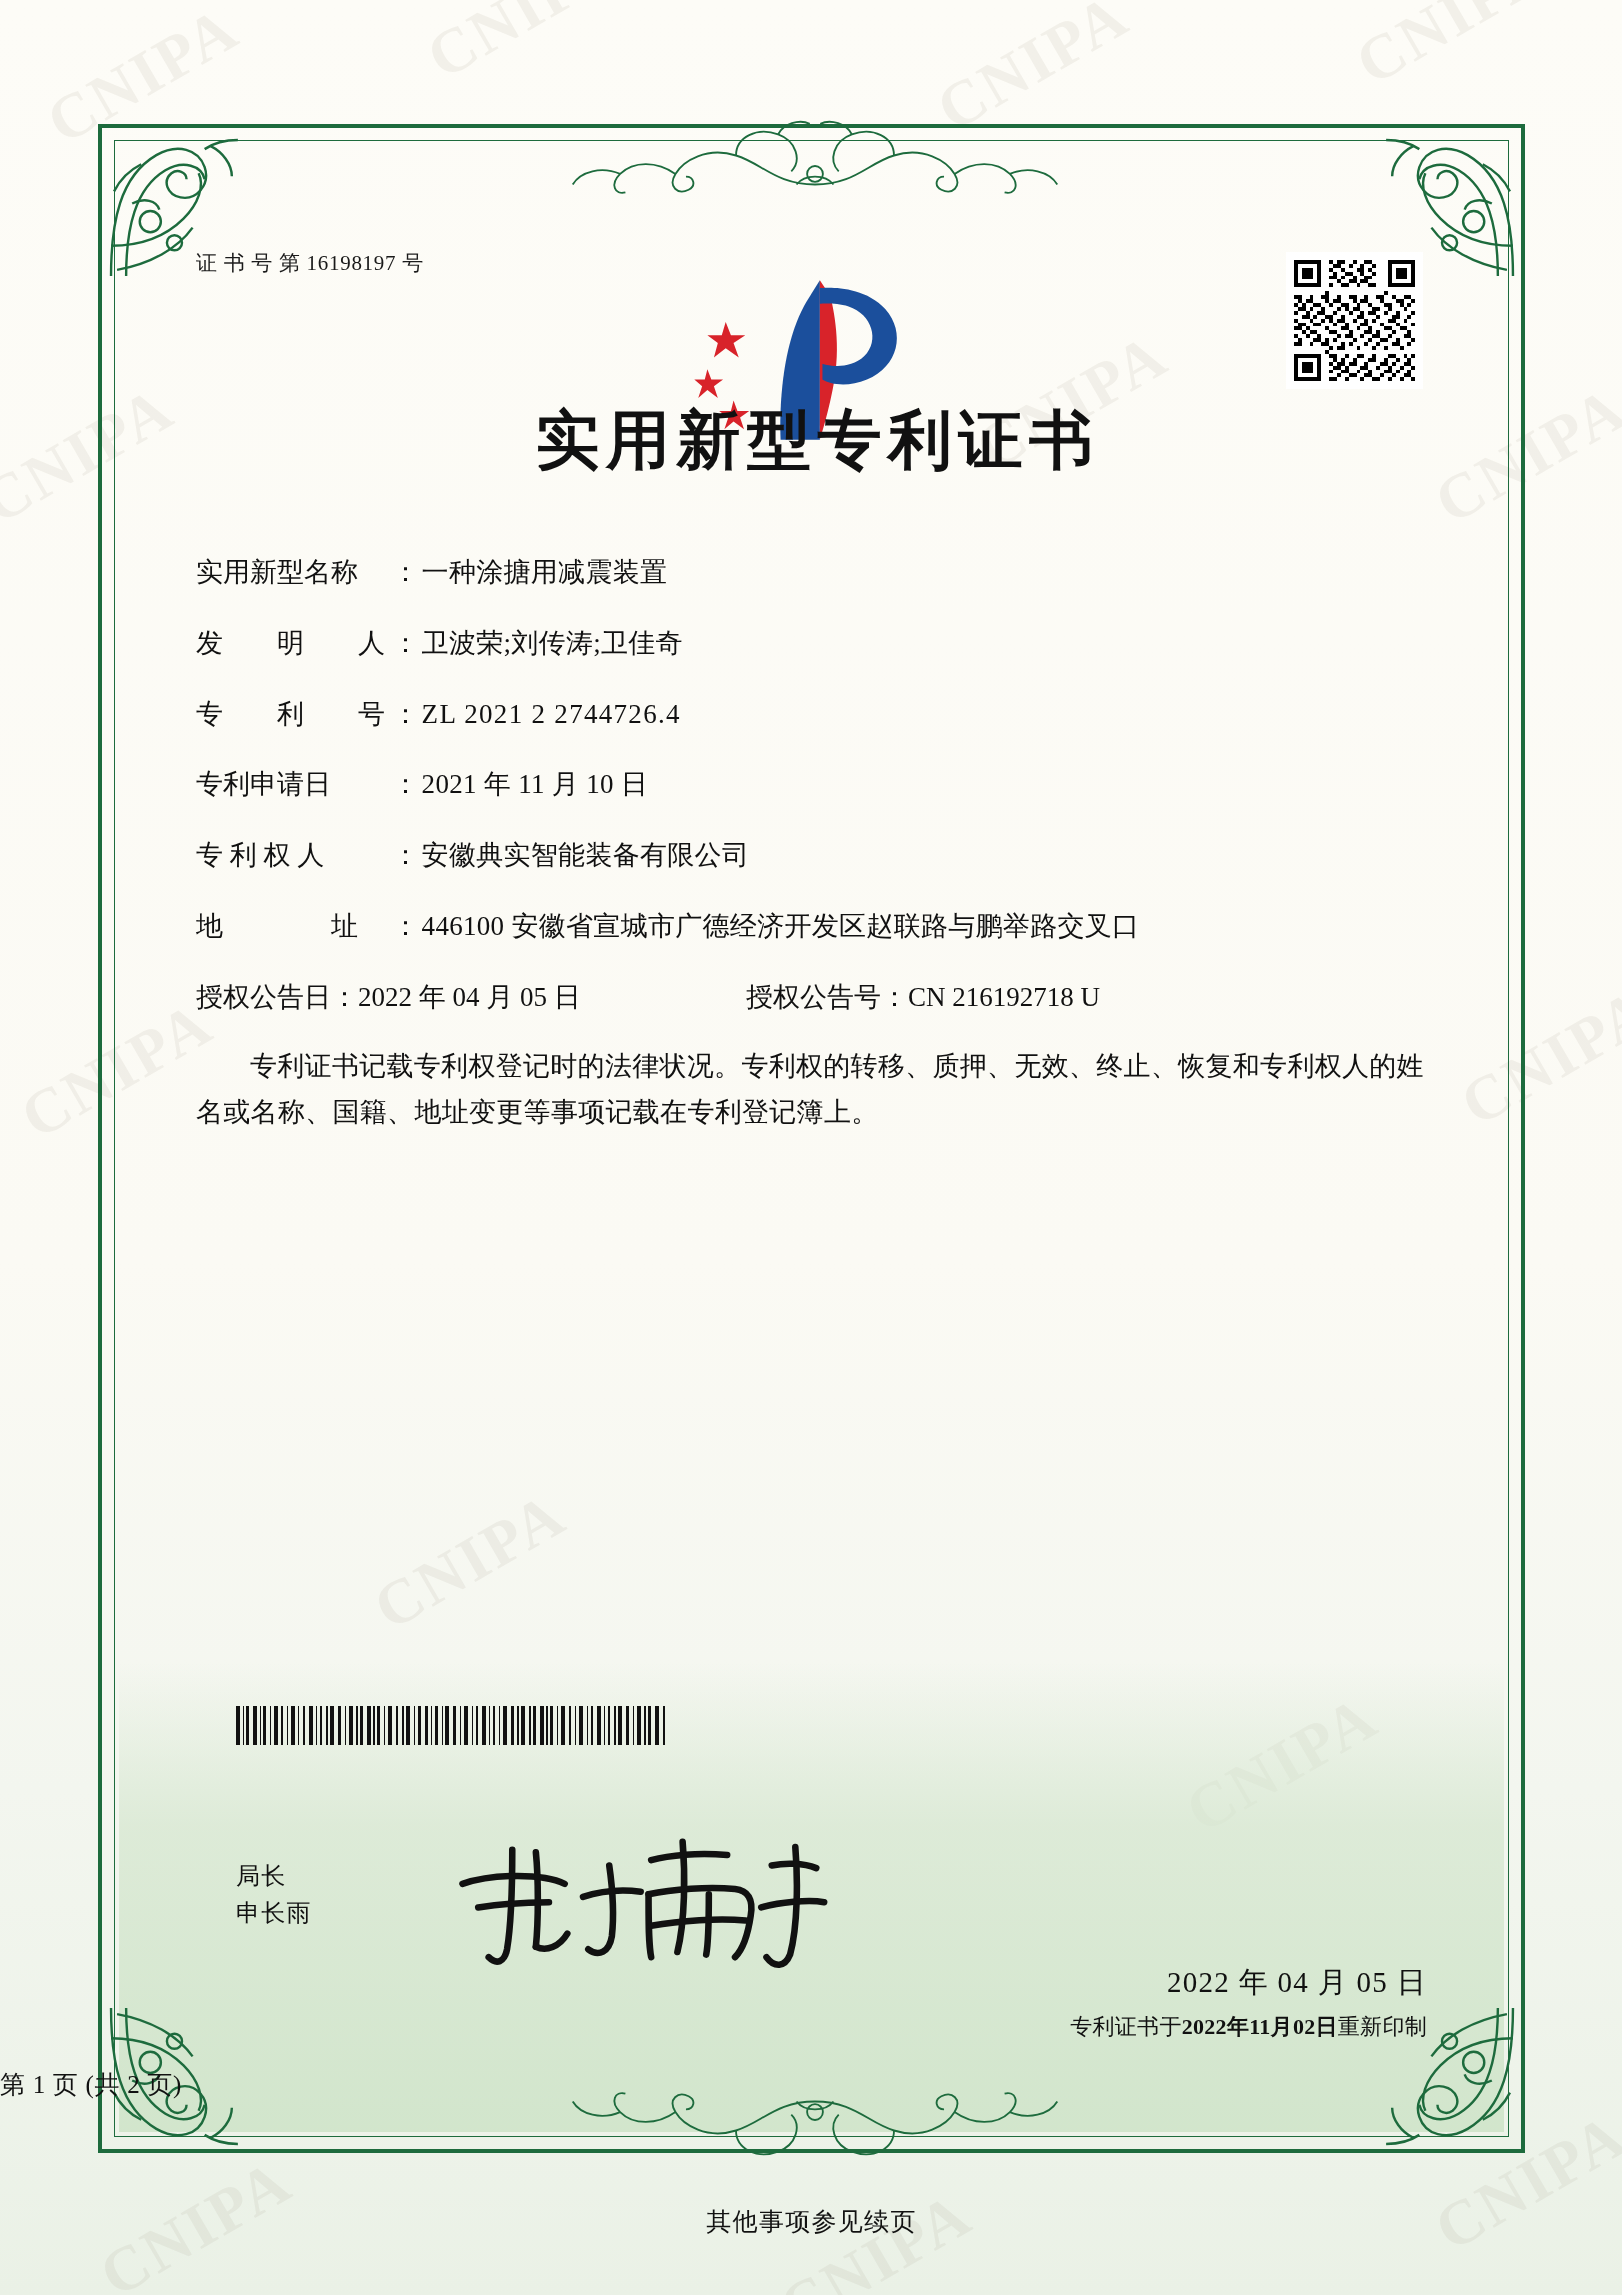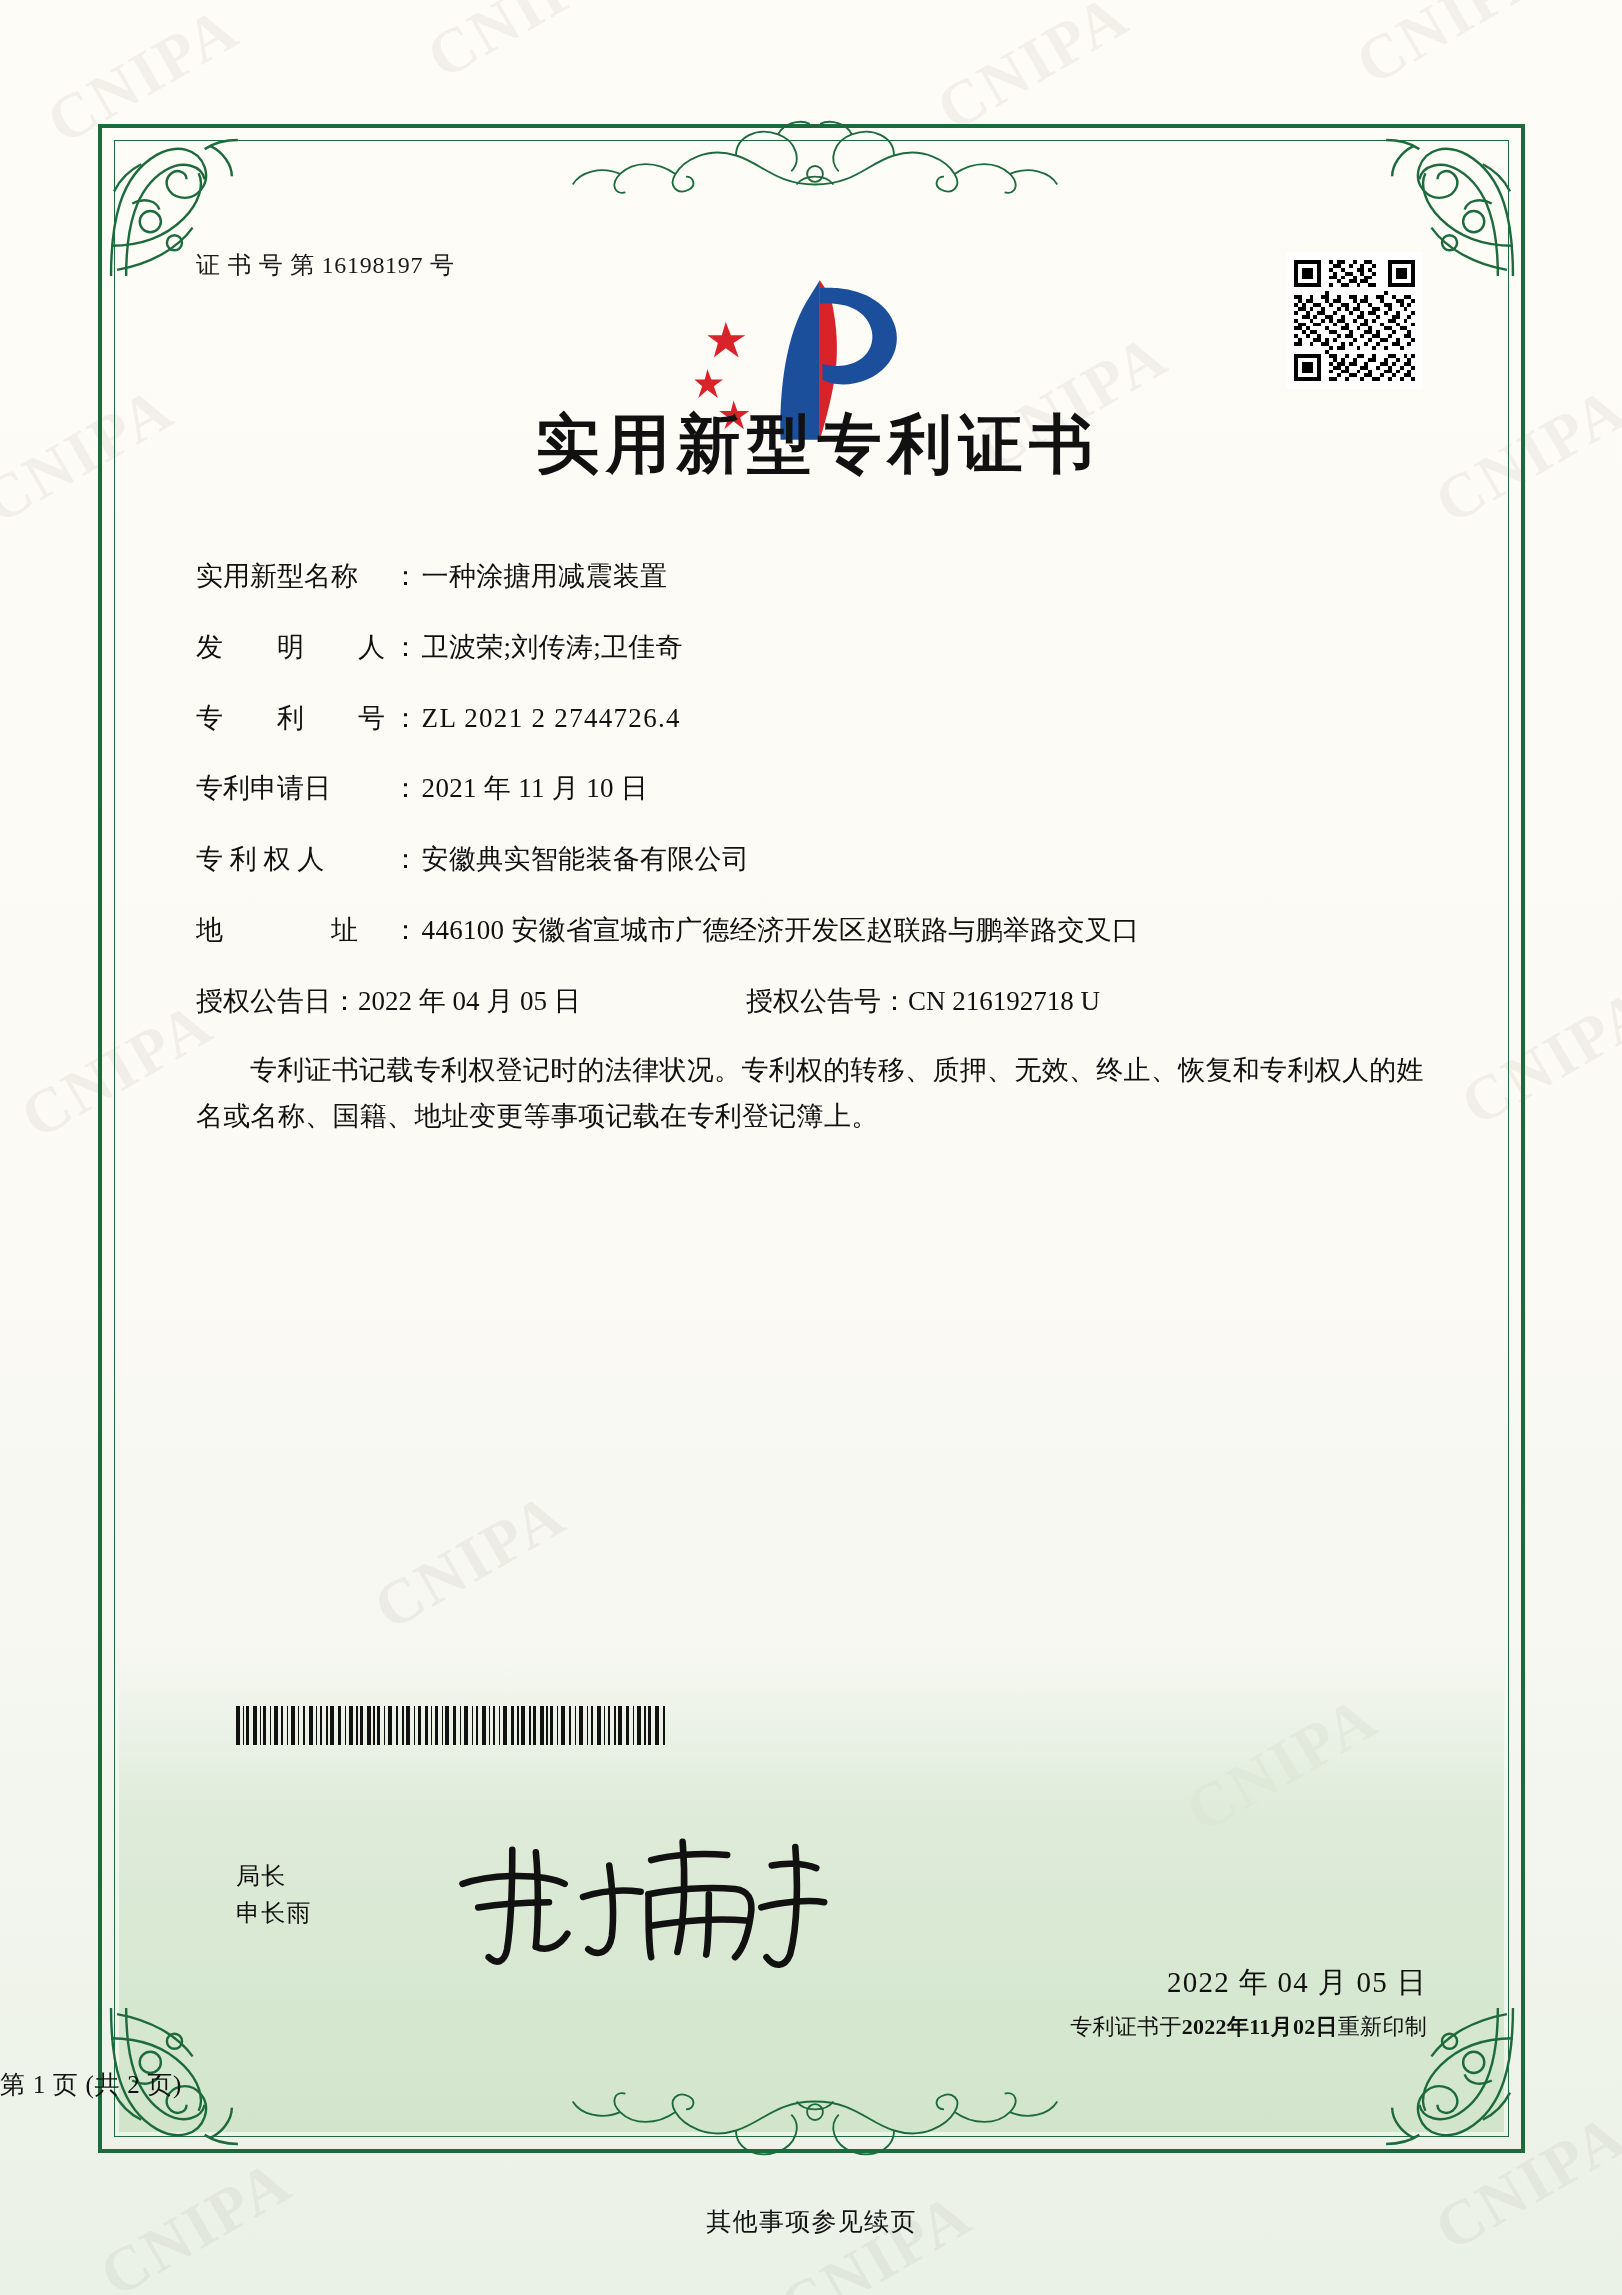--- a/index.html
+++ b/index.html
@@ -105,21 +105,21 @@
 
   
   .content {
     position: absolute;
     left: 196px;
     top: 249px;
     width: 1243px;
   }
 
   .cert-no {
-    font-size: 24px;
+    font-size: 21px;
     color: #1a1a1a;
     letter-spacing: 0.7px;
     margin-bottom: 0;
   }
 
   .qr {
     position: absolute;
     left: 1286px;
     top: 252px;
     width: 137px;

